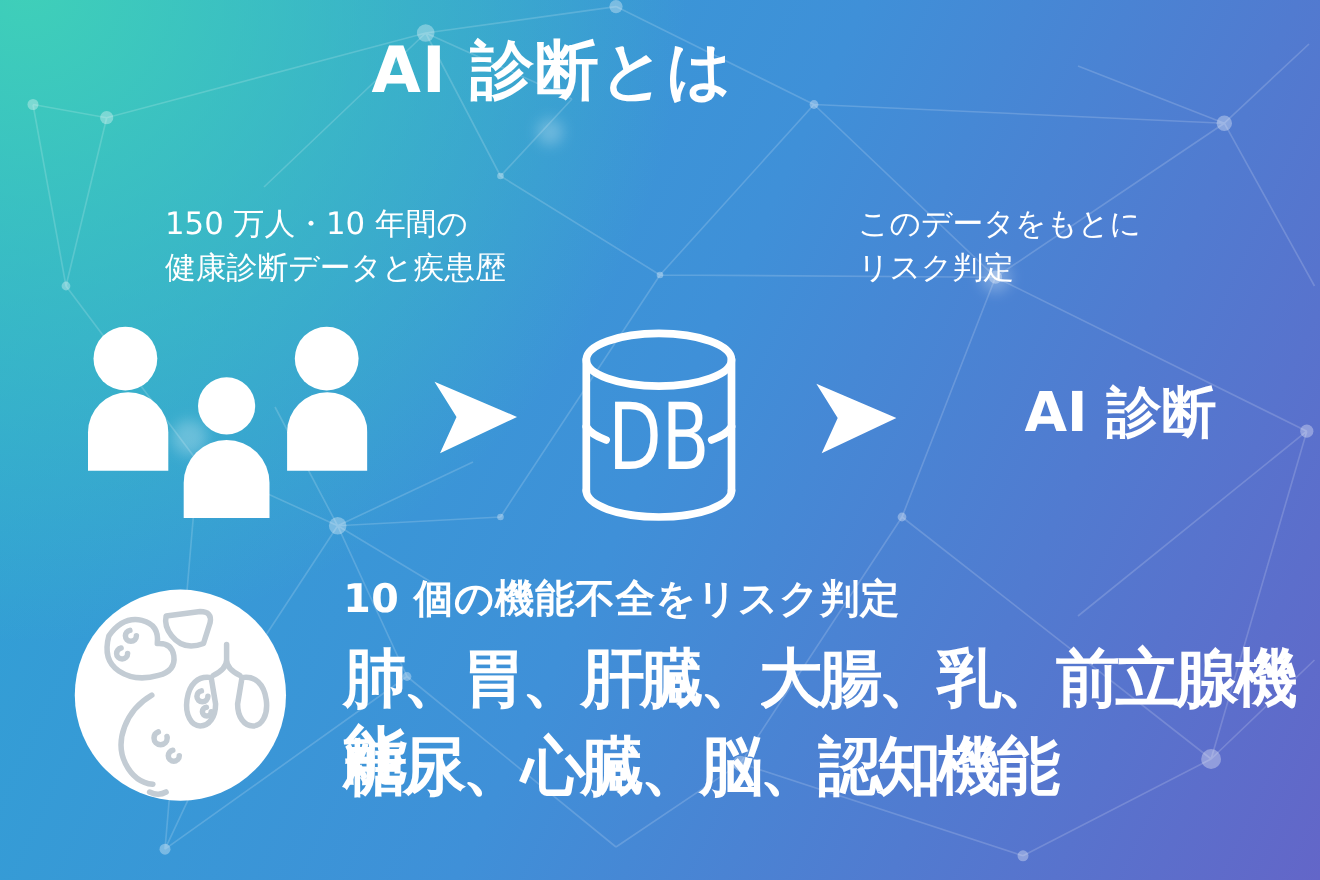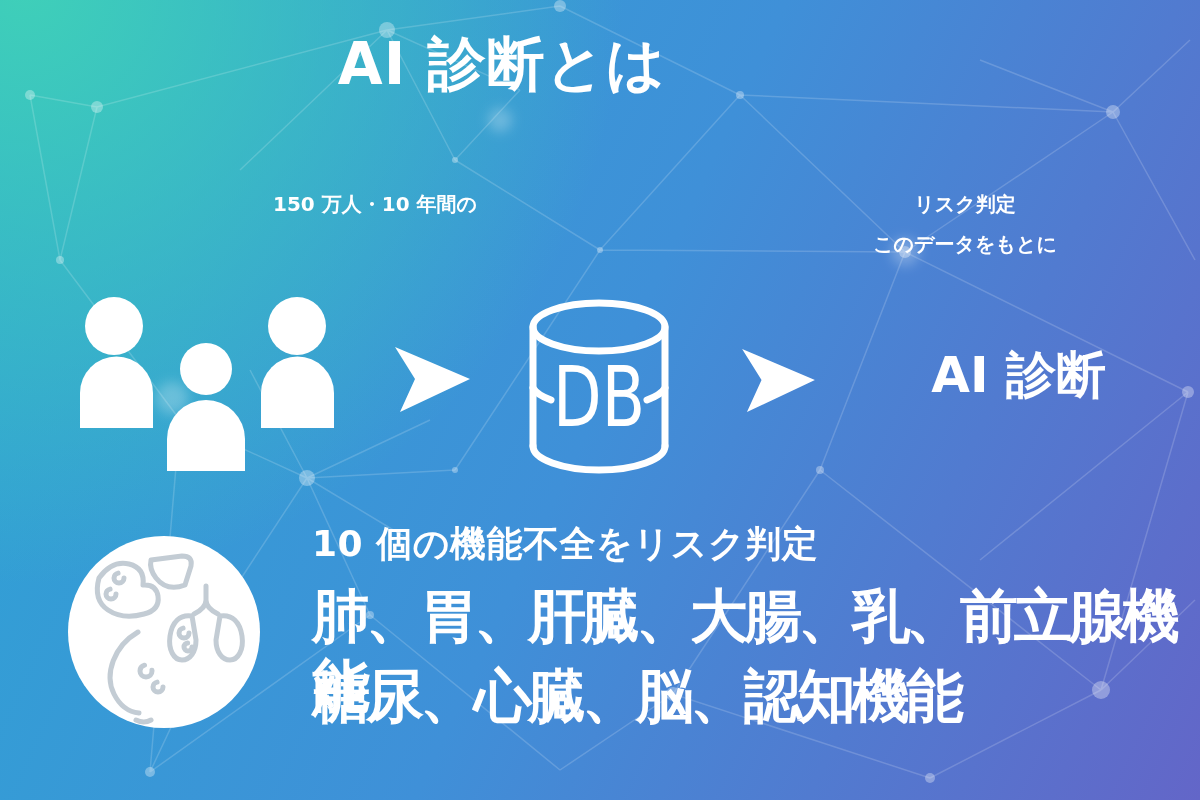--- a/index.html
+++ b/index.html
@@ -11,21 +11,21 @@
       linear-gradient(115deg,#2da5d4 0%,#3f90d8 50%,#6366c8 100%);
     color:#fff;
   }
   .mesh{position:absolute;inset:0;z-index:0;}
   .content{position:absolute;inset:0;z-index:1;}
   .abs{position:absolute;}
   .title{
     top:26px;left:0;width:1004px;text-align:center;
     font-size:58px;font-weight:800;letter-spacing:1px;
   }
-  .caption{font-size:20px;font-weight:700;line-height:40px;text-align:center;}
+  .caption{font-size:28px;font-weight:400;line-height:40px;text-align:left;}
   .cap-left{top:184px;left:150px;width:450px;}
   .cap-right{top:184px;left:780px;width:370px;}
   .people-icon{top:296px;left:78px;}
   .arrow-1{top:346px;left:394px;}
   .db-icon{top:298px;left:524px;}
   .arrow-2{top:348px;left:740px;}
   .ai-label{
     top:348px;left:856px;width:250px;text-align:right;
     font-size:50px;font-weight:800;line-height:1.1;
   }
@@ -90,24 +90,25 @@
       <circle cx="905" cy="252" r="14"></circle>
     </g>
   </svg>
 
   <div class="content">
 
     <div class="abs title">AI 診断とは</div>
 
     <div class="abs caption cap-left">
       <div>150 万人・10 年間の</div>
+      <div>健康診断データと疾患歴</div>
     </div>
     <div class="abs caption cap-right">
+      <div>このデータをもとに</div>
       <div>リスク判定</div>
-      <div>このデータをもとに</div>
     </div>
 
     <svg class="abs people-icon" width="256" height="178" viewBox="0 0 256 178" fill="#ffffff">
       <circle cx="36" cy="30" r="29"></circle>
       <path d="M2,132 V97 A36.5,36.5 0 0 1 75,97 V132 Z"></path>
       <circle cx="219" cy="30" r="29"></circle>
       <path d="M183,132 V97 A36.5,36.5 0 0 1 256,97 V132 Z"></path>
       <circle cx="128" cy="73" r="26"></circle>
       <path d="M89,175 V143 A39,39 0 0 1 167,143 V175 Z"></path>
     </svg>

